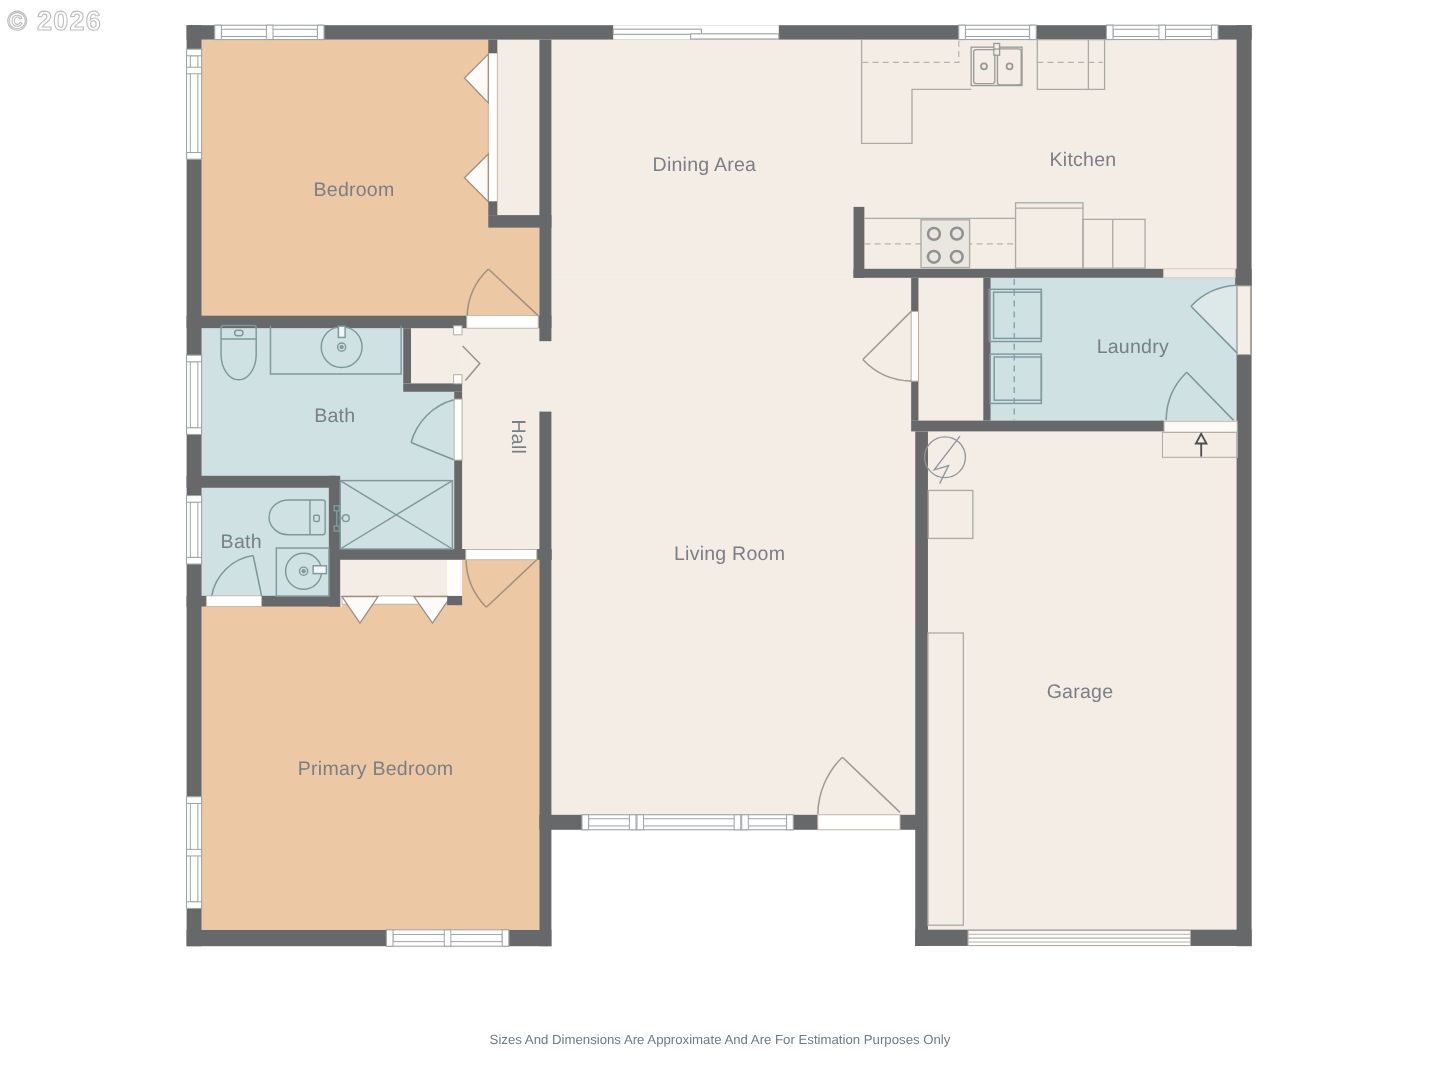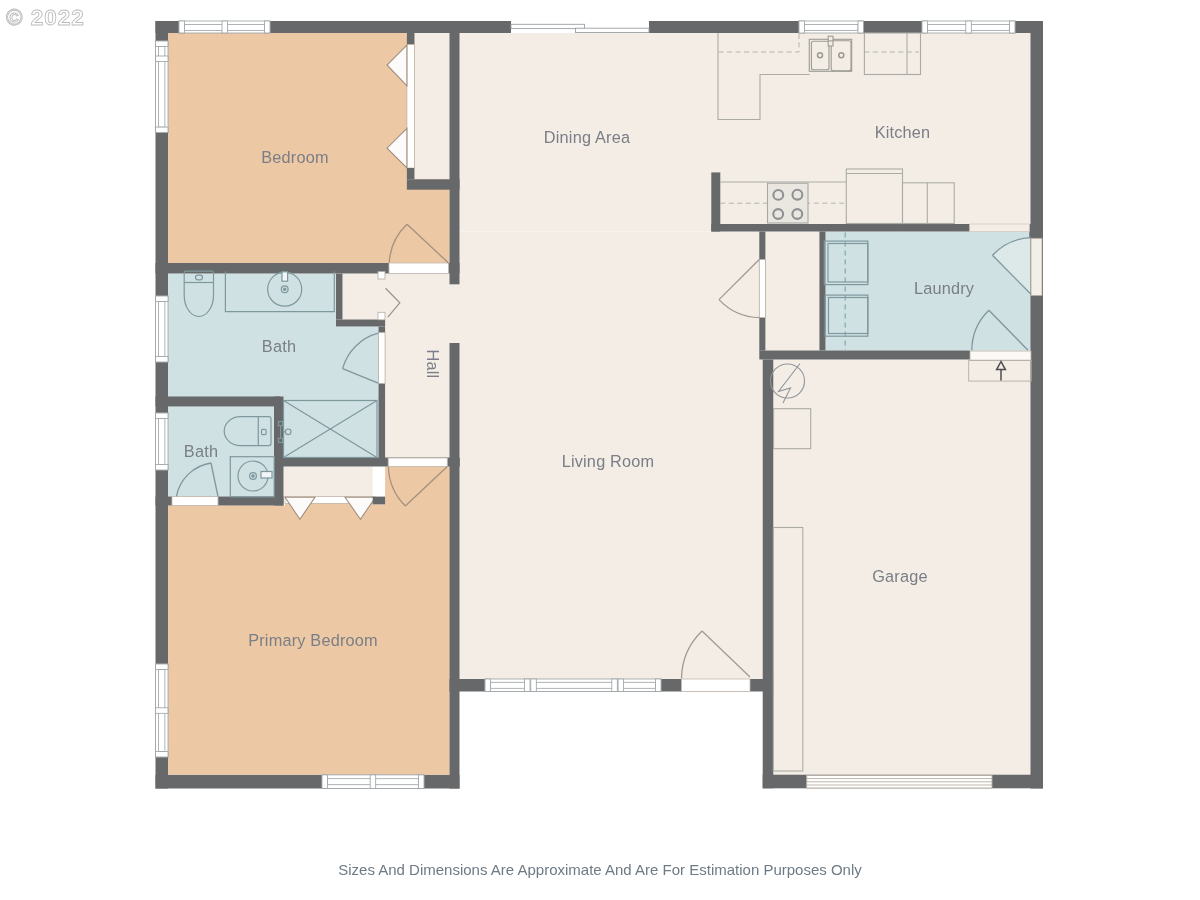--- a/index.html
+++ b/index.html
@@ -3,21 +3,21 @@
 <meta charset="utf-8">
 <style>
   html,body{margin:0;padding:0;background:#ffffff;}
   .page{position:relative;width:1200px;height:900px;background:#fff;overflow:hidden;
         font-family:"Liberation Sans", sans-serif;}
   svg{display:block}
   .lbl{font-family:"Liberation Sans", sans-serif;font-size:16.3px;fill:#7a7e86;letter-spacing:0.2px;}
   .wm{position:absolute;left:6px;top:5px;font-size:22.5px;font-weight:700;
       color:rgba(255,255,255,0.55);-webkit-text-stroke:0.9px #bdbdbd;letter-spacing:1px;}
   .disc{position:absolute;left:0;top:861px;width:1200px;text-align:center;
-        font-size:15px;color:#6e7a84;}
+        font-size:11px;color:#6e7a84;}
 </style>
 </head>
 <body>
 <div class="page">
 <svg width="1200" height="900" viewBox="0 0 1200 900">
 
 <rect x="168" y="33" width="281.5" height="230" fill="#edc8a5"></rect>
 
 <rect x="414.4" y="33" width="45.1" height="146.3" fill="#f4ede6"></rect>
 
@@ -408,16 +408,16 @@
   <text x="427" y="364" transform="rotate(90 427 364)">Hall</text>
 
   <text x="608" y="466.5">Living Room</text>
 
   <text x="313" y="645.5">Primary Bedroom</text>
 
   <text x="900" y="582">Garage</text>
 </g>
 </svg>
 
-<div class="wm">© 2022</div>
+<div class="wm">© 2026</div>
 
 <div class="disc">Sizes And Dimensions Are Approximate And Are For Estimation Purposes Only</div>
 </div>
 
 </body></html>

